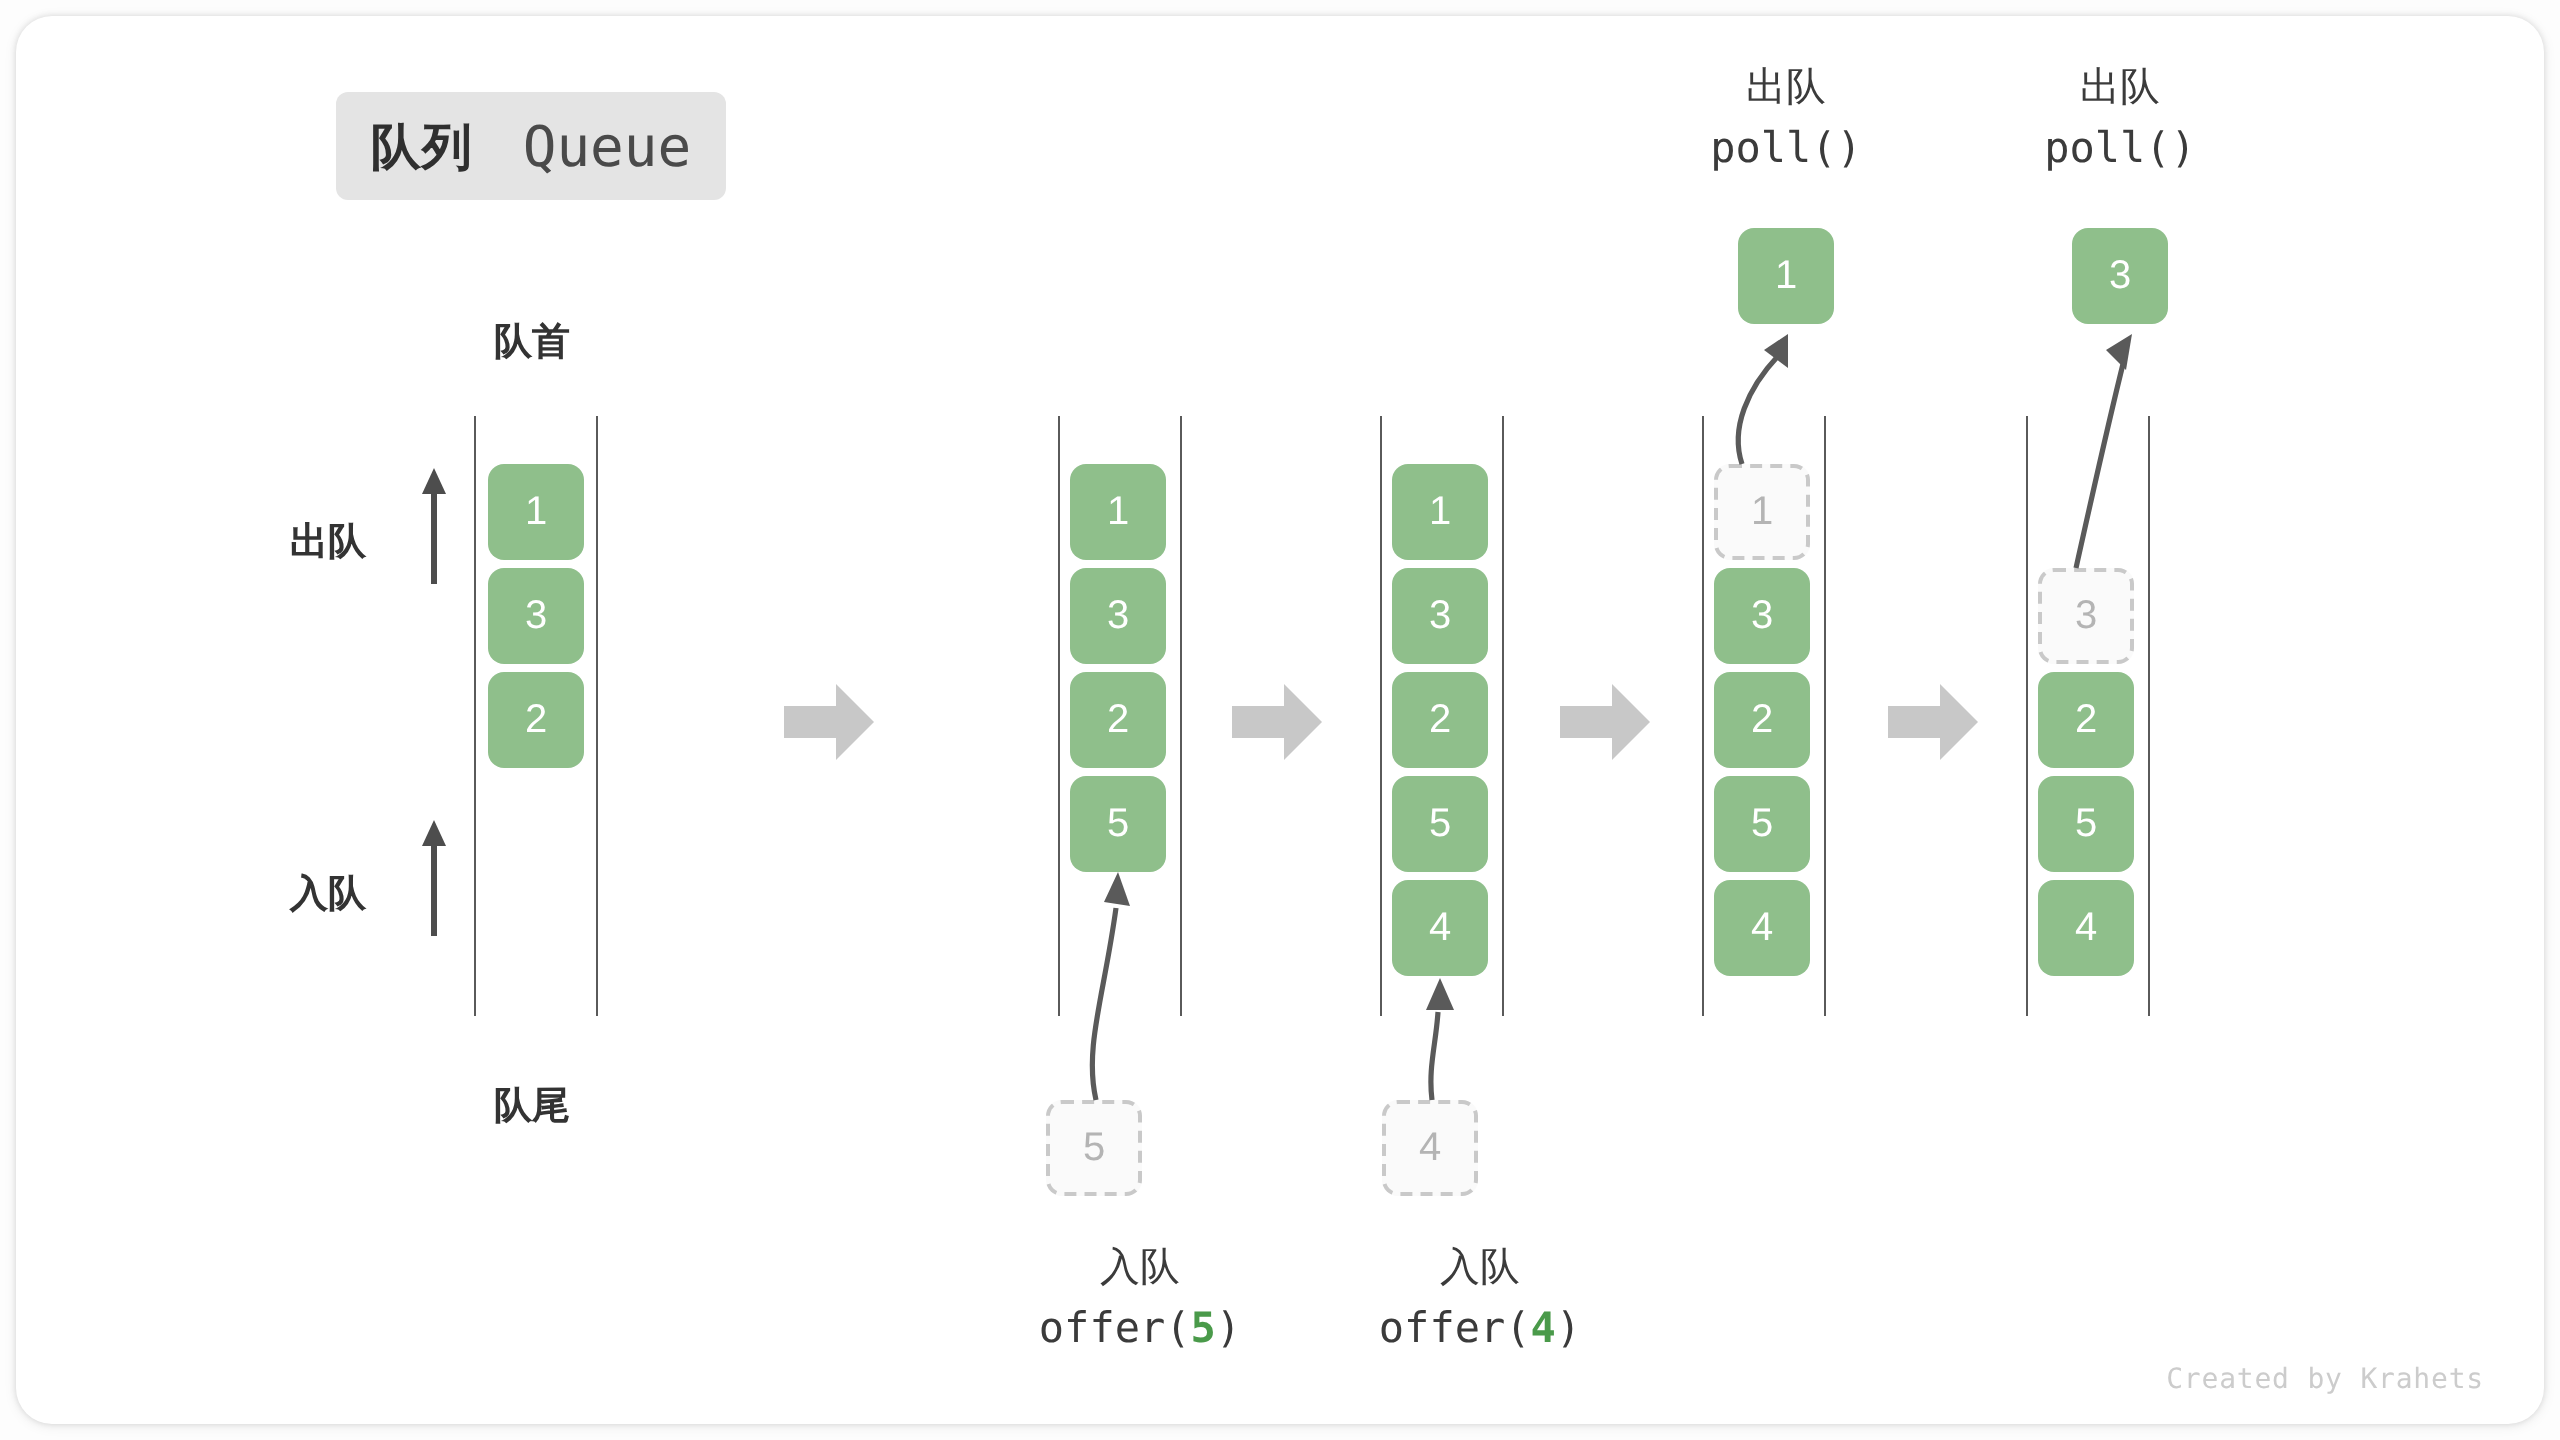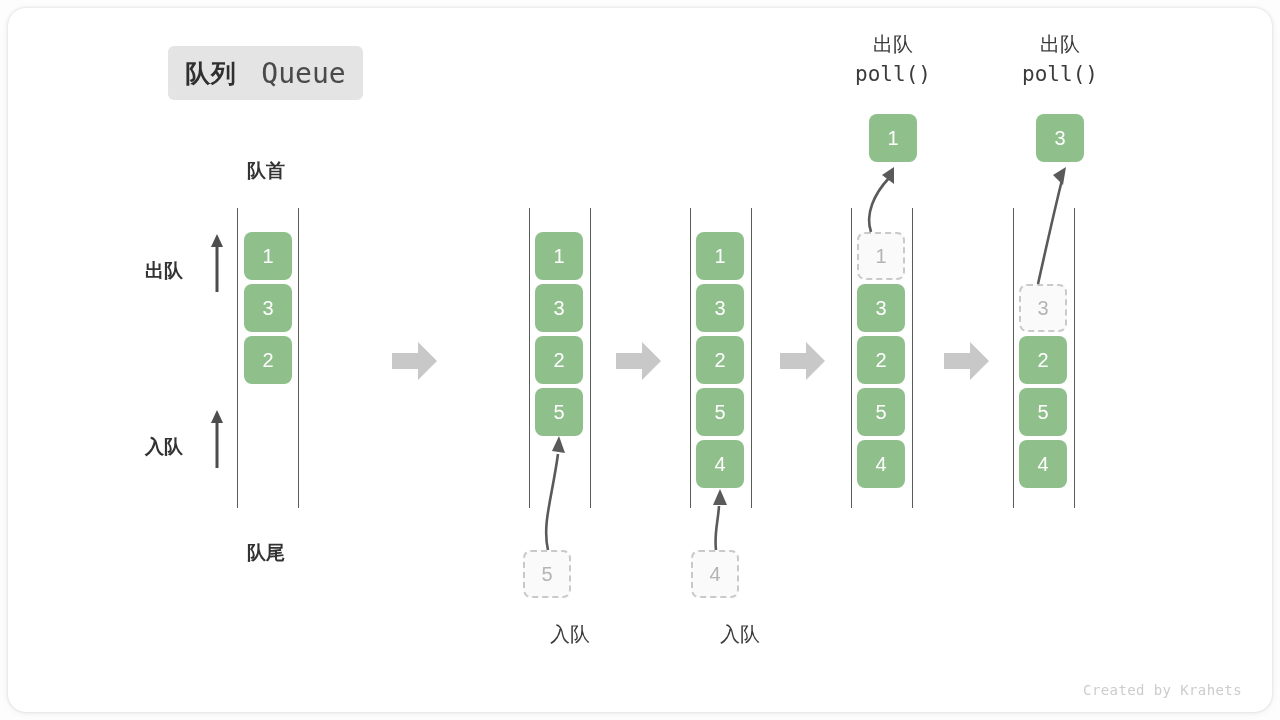--- a/index.html
+++ b/index.html
@@ -266,21 +266,23 @@
     <span class="cn">出队</span>
     <span class="code"><span>poll(</span><span class="num"></span><span>)</span></span>
   </div>
   <div class="op-caption" style="left:1000px; top:30px; width:120px;">
     <span class="cn">出队</span>
     <span class="code"><span>poll(</span><span class="num"></span><span>)</span></span>
   </div>
 
   <div class="op-caption" style="left:473px; top:620px; width:194px;">
     <span class="cn">入队</span>
+    <span class="code"><span>offer(</span><span class="num">5</span><span>)</span></span>
   </div>
   <div class="op-caption" style="left:643px; top:620px; width:194px;">
     <span class="cn">入队</span>
+    <span class="code"><span>offer(</span><span class="num">4</span><span>)</span></span>
   </div>
 
   <div class="credit">Created by Krahets</div>
 
 </div>
 </div>
 
 </body></html>

